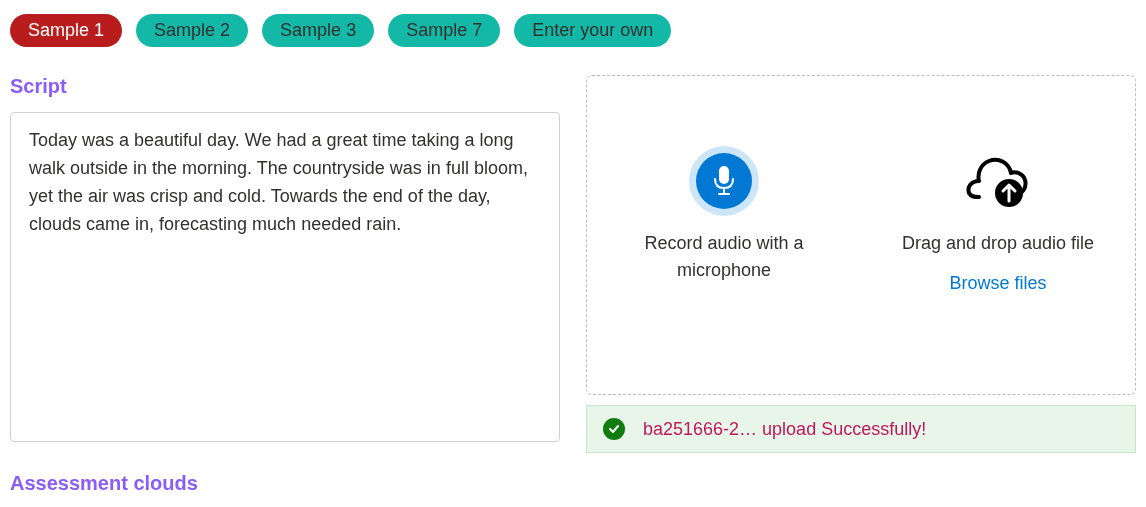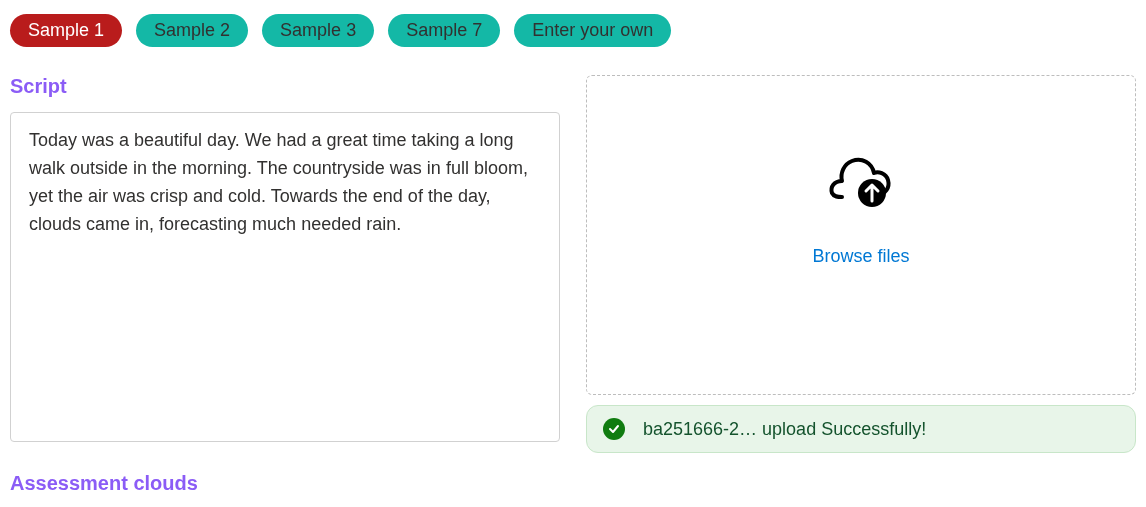--- a/index.html
+++ b/index.html
@@ -111,27 +111,27 @@
     .browse-link {
       color: #0078d4;
       cursor: pointer;
       margin-top: 16px;
       font-size: 18px;
     }
     .status-bar {
       margin-top: 10px;
       background: #e8f5e9;
       border: 1px solid #c8e6c9;
-      border-radius: 12px;
+      border-radius: 0;
       padding: 12px 16px;
       display: flex;
       align-items: center;
       gap: 18px;
       font-size: 18px;
-      color: #14532d;
+      color: #be185d;
       text-align: center;
     }
     .check-circle {
       width: 22px;
       height: 22px;
       border-radius: 50%;
       background: #107c10;
       display: flex;
       align-items: center;
       justify-content: center;
@@ -157,29 +157,43 @@
   <div class="col-left">
     <div class="section-heading">Script</div>
     <textarea class="script-box" style="">Today was a beautiful day. We had a great time taking a long walk outside in the morning. The countryside was in full bloom, yet the air was crisp and cold. Towards the end of the day, clouds came in, forecasting much needed rain.</textarea>
     <div class="section-heading assessment-heading">Assessment clouds</div>
   </div>
 
   <div class="col-right">
 
     <div class="upload-area">
 
+      <div class="upload-option">
+        <div class="icon-circle-outer">
+          <div class="icon-circle-inner">
+            <svg width="22" height="30" viewBox="0 0 22 30" fill="none">
+              <rect x="6" y="0" width="10" height="18" rx="5" fill="#ffffff"></rect>
+              <path d="M2 13 C2 20 6 22 11 22 C16 22 20 20 20 13" stroke="#ffffff" stroke-width="2" fill="none" stroke-linecap="round"></path>
+              <line x1="11" y1="22" x2="11" y2="28" stroke="#ffffff" stroke-width="2" stroke-linecap="round"></line>
+              <line x1="6" y1="28" x2="16" y2="28" stroke="#ffffff" stroke-width="2" stroke-linecap="round"></line>
+            </svg>
+          </div>
+        </div>
+        <div class="option-label">Record audio with a microphone</div>
+      </div>
 
       <div class="upload-option">
         <div class="cloud-icon-wrap">
           <svg width="70" height="56" viewBox="0 0 70 56" fill="none">
             <path d="M50 42 C60 42 64 34 62 27 C60 20 52 18 48 20 C46 10 36 4 26 8 C18 11 14 20 16 28 C8 28 4 34 6 40 C8 44 12 44 16 44" stroke="#000000" stroke-width="4" fill="none" stroke-linecap="round" stroke-linejoin="round"></path>
             <circle cx="46" cy="40" r="14" fill="#000000"></circle>
             <path d="M46 32 L46 48 M46 32 L40 38 M46 32 L52 38" stroke="#ffffff" stroke-width="3" stroke-linecap="round" stroke-linejoin="round"></path>
           </svg>
         </div>
+        <div class="option-label">Drag and drop audio file</div>
         <div class="browse-link">Browse files</div>
       </div>
 
     </div>
 
     <div class="status-bar">
       <div class="check-circle">
         <svg width="12" height="12" viewBox="0 0 12 12">
           <path d="M2 6 L5 9 L10 3" stroke="#ffffff" stroke-width="2" fill="none" stroke-linecap="round" stroke-linejoin="round"></path>
         </svg>

